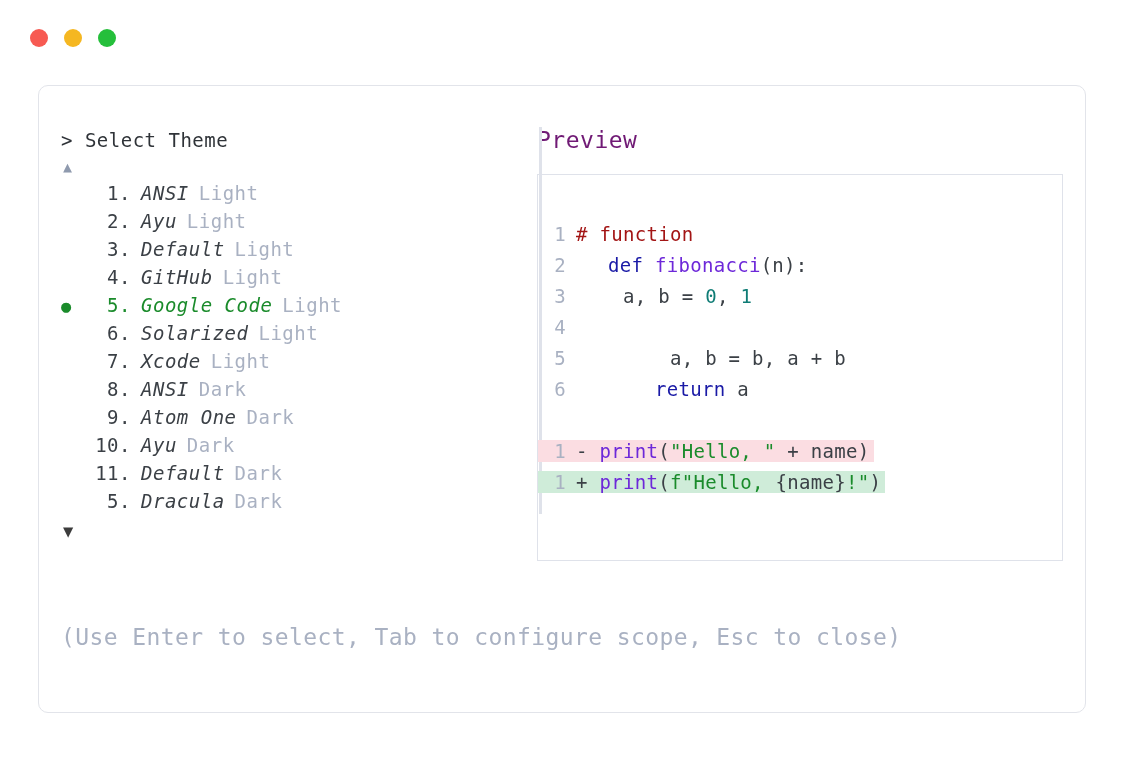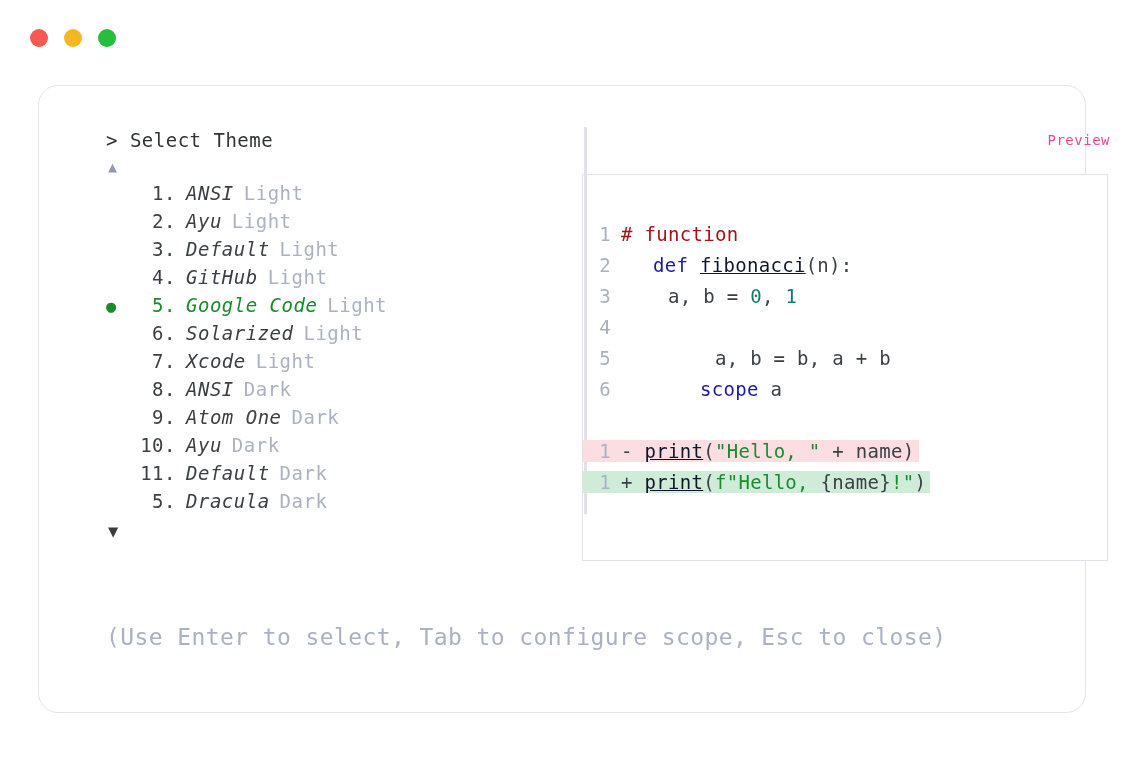--- a/index.html
+++ b/index.html
@@ -35,23 +35,22 @@
 
   
   .card {
     position: absolute;
     left: 38px;
     top: 85px;
     width: 1048px;
     height: 628px;
     box-sizing: border-box;
     border: 1.5px solid #e2e4ea;
-    border-radius: 20px;
+    border-radius: 10px;
     background: #ffffff;
-    padding-left: 45px;
   }
 
   .card-inner {
     position: relative;
     width: 100%;
     height: 100%;
   }
 
   
   .left-col {
@@ -128,26 +127,25 @@
   }
 
   
   .right-col {
     position: absolute;
     left: 498px;
     top: 40px;
     width: 528px;
   }
   .preview-label {
-    font-size: 14px;
-    color: #ec4899;
+    font-size: 23px;
+    color: #701a75;
     letter-spacing: 0.5px;
     line-height: 28px;
     white-space: pre;
-    text-align: right;
   }
   .preview-box {
     margin-top: 20px;
     box-sizing: border-box;
     width: 526px;
     height: 387px;
     border: 1.5px solid #dfe2ea;
     background: #ffffff;
     position: relative;
   }
@@ -189,21 +187,21 @@
   .diff-del .lnum,
   .diff-del .code-text { background: #fbdde2; }
   .diff-add .lnum,
   .diff-add .code-text { background: #cfecd9; }
 
   .blank-line { height: 31px; }
 
   
   .t-comment  { color: #a31515; margin-top: 22px; }
   .t-keyword  { color: #1a1aa6; margin-left: 32px; }
-  .t-func     { color: #0f172a; text-decoration: underline; }
+  .t-func     { color: #6d28d9; }
   .t-plain    { color: #3b4046; text-align: center; }
   .t-number   { color: #0f7c75; }
   .t-string   { color: #1a8b2b; }
   .t-punct    { color: #3b4046; }
   .t-sign     { color: #3b4046; }
 </style>
 </head>
 <body>
 
 <div class="titlebar">
@@ -244,21 +242,21 @@
       <div class="preview-label">Preview</div>
 
       <div class="preview-box">
         <div class="gutter-rule"></div>
         <div class="code-area" id="code-area">
             <div class="code-line"><span class="lnum">1</span><span class="code-text"><span class="t-comment"># function</span></span></div>
             <div class="code-line"><span class="lnum">2</span><span class="code-text"><span class="t-keyword">def </span><span class="t-func">fibonacci</span><span class="t-punct">(n):</span></span></div>
             <div class="code-line"><span class="lnum">3</span><span class="code-text"><span class="t-plain">    a, b = </span><span class="t-number">0</span><span class="t-plain">, </span><span class="t-number">1</span></span></div>
             <div class="code-line"><span class="lnum">4</span></div>
             <div class="code-line"><span class="lnum">5</span><span class="code-text"><span class="t-plain">        a, b = b, a + b</span></span></div>
-            <div class="code-line"><span class="lnum">6</span><span class="code-text"><span class="t-plain">    </span><span class="t-keyword">scope</span><span class="t-plain"> a</span></span></div>
+            <div class="code-line"><span class="lnum">6</span><span class="code-text"><span class="t-plain">    </span><span class="t-keyword">return</span><span class="t-plain"> a</span></span></div>
             <div class="blank-line"></div>
             <div class="code-line diff diff-del"><span class="lnum">1</span><span class="code-text"><span class="t-sign">- </span><span class="t-func">print</span><span class="t-punct">(</span><span class="t-string">"Hello, "</span><span class="t-plain"> + name)</span></span></div>
             <div class="code-line diff diff-add"><span class="lnum">1</span><span class="code-text"><span class="t-sign">+ </span><span class="t-func">print</span><span class="t-punct">(</span><span class="t-string">f"Hello, </span><span class="t-plain">{name}</span><span class="t-string">!"</span><span class="t-punct">)</span></span></div>
           </div>
       </div>
     </div>
 
   </div>
 </div>
 

